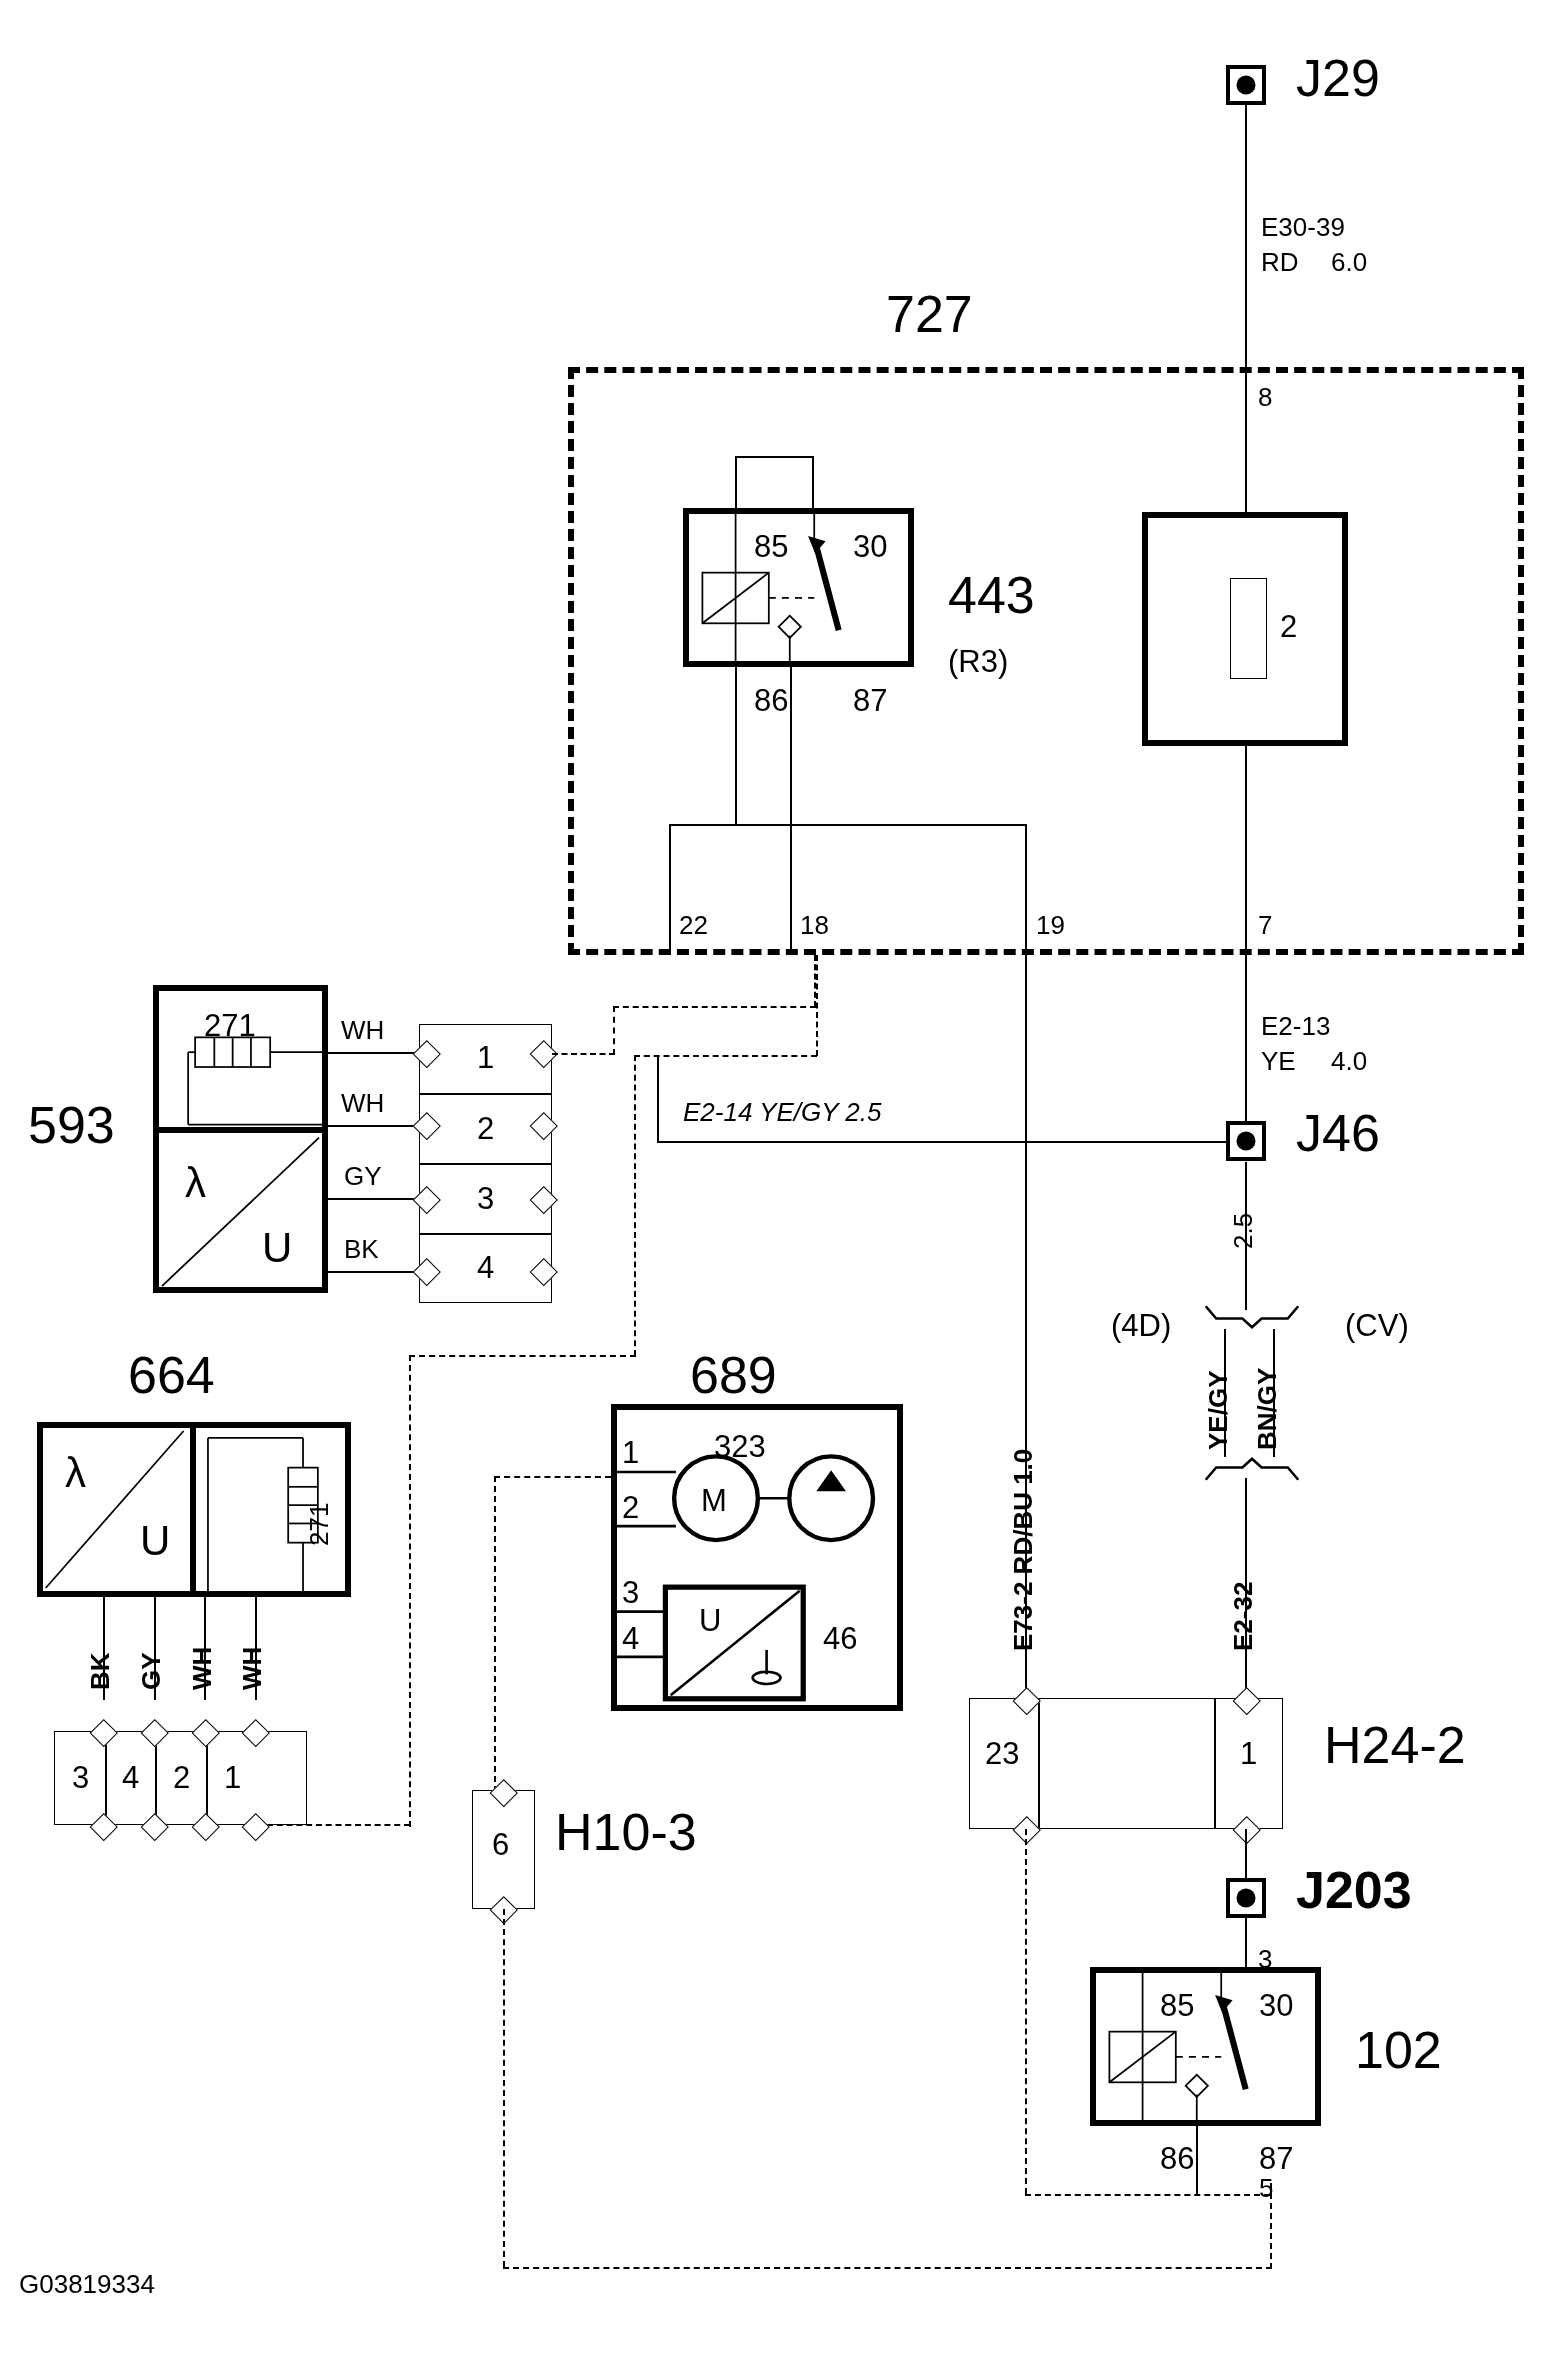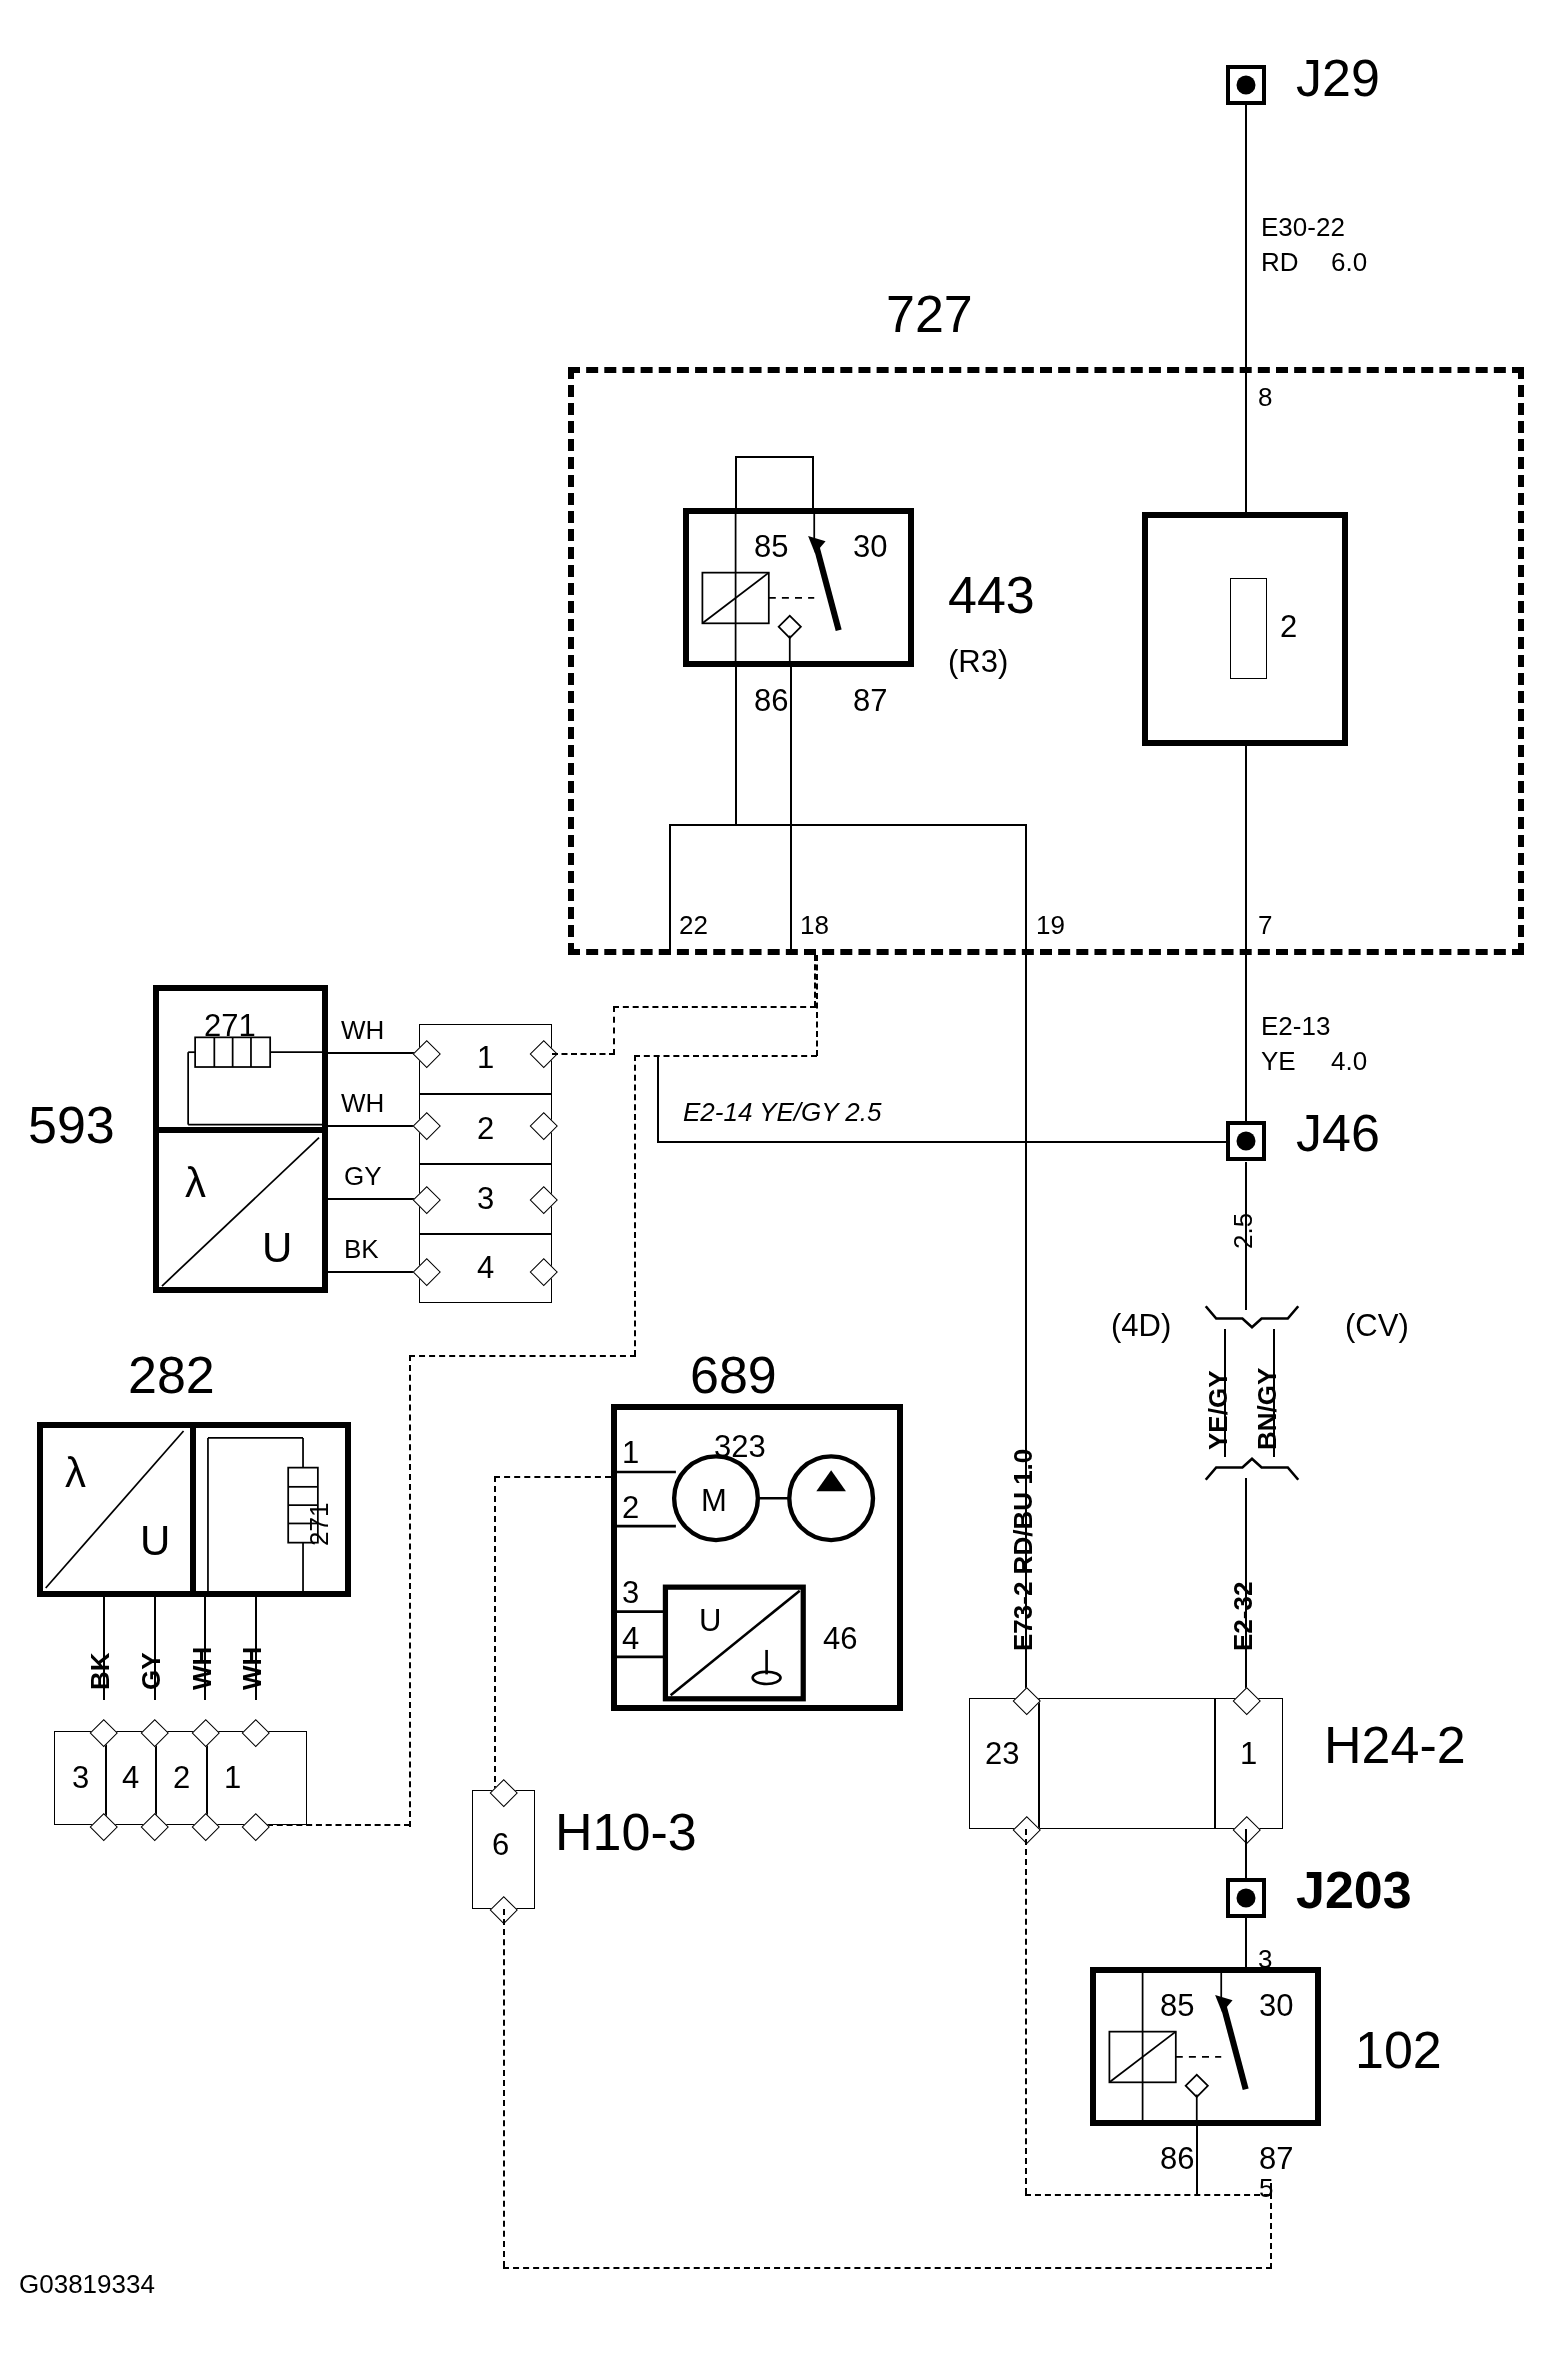--- a/index.html
+++ b/index.html
@@ -46,21 +46,21 @@
 
 <div id="sheet">
 
   <div class="term" style="left:1226px;top:65px;">
     <div class="dot"></div>
   </div>
   <div class="t num-xl" style="left:1296px;top:52px;text-align:center;">J29</div>
 
   <div class="vthin" style="left:1245px;top:105px;height:1032px;"></div>
 
-  <div class="t lbl" style="left:1261px;top:214px;">E30-22</div>
+  <div class="t lbl" style="left:1261px;top:214px;">E30-39</div>
   <div class="t lbl" style="left:1261px;top:249px;">RD</div>
   <div class="t lbl" style="left:1331px;top:249px;">6.0</div>
 
   <div class="t num-xl" style="left:886px;top:288px;">727</div>
   <div class="encl" style="left:568px;top:367px;width:956px;height:588px;"></div>
   <div class="t num-sm" style="left:1258px;top:384px;">8</div>
 
   <div class="boxheavy" style="left:683px;top:508px;width:231px;height:159px;"></div>
   <div class="t num-md" style="left:754px;top:531px;">85</div>
   <div class="t num-md" style="left:853px;top:531px;">30</div>
@@ -198,21 +198,21 @@
   <div class="vthin" style="left:1273px;top:1329px;height:128px;"></div>
   <div class="vt num-sm" style="left:1205px;top:1450px;transform:rotate(-90deg);font-weight:bold;">YE/GY</div>
   <div class="vt num-sm" style="left:1254px;top:1450px;transform:rotate(-90deg);font-weight:bold;">BN/GY</div>
 
   <div class="vthin" style="left:1245px;top:1478px;height:220px;"></div>
   <div class="vt num-sm" style="left:1230px;top:1651px;transform:rotate(-90deg);font-weight:bold;">E2-32</div>
 
   <div class="vthin" style="left:1025px;top:955px;height:742px;"></div>
   <div class="vt num-sm" style="left:1010px;top:1651px;transform:rotate(-90deg);font-weight:bold;">E73-2  RD/BU  1.0</div>
 
-  <div class="t num-xl" style="left:128px;top:1349px;">282</div>
+  <div class="t num-xl" style="left:128px;top:1349px;">664</div>
   <div class="boxheavy" style="left:37px;top:1422px;width:314px;height:175px;"></div>
   <div class="v" style="left:190px;top:1422px;height:175px;width:6.1px;"></div>
 
   <svg style="left:37px;top:1422px;width:314px;height:175px;" viewBox="0 0 360 200" width="314" height="175">
 
     <line class="stroke" x1="10" y1="190" x2="168" y2="10" stroke-width="2"></line>
 
     <rect class="stroke" x="288" y="52" width="34" height="86" stroke-width="2" fill="#fff"></rect>
     <line class="stroke" x1="288" y1="74" x2="322" y2="74" stroke-width="2"></line>
     <line class="stroke" x1="288" y1="95" x2="322" y2="95" stroke-width="2"></line>

